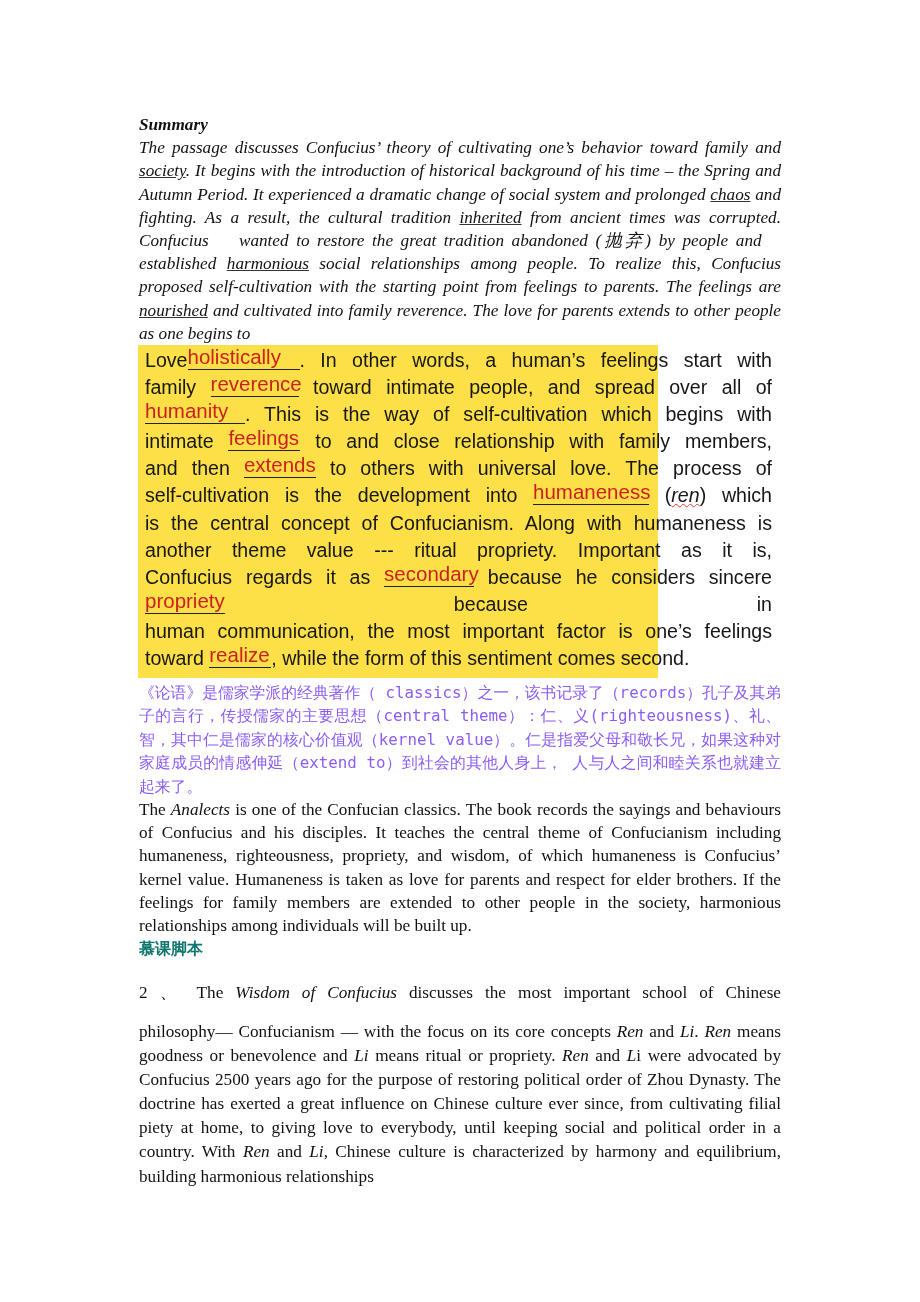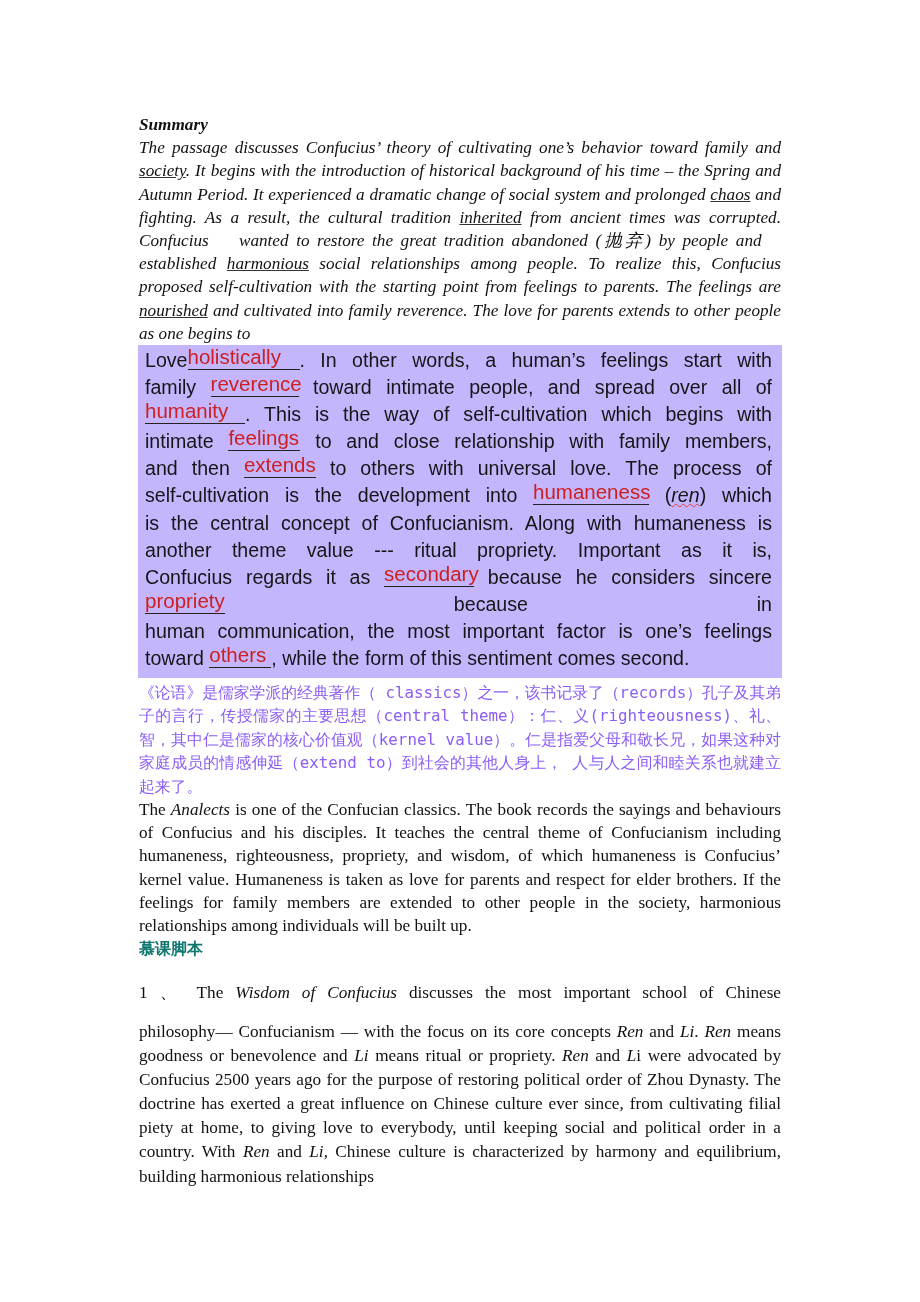--- a/index.html
+++ b/index.html
@@ -3,22 +3,22 @@
 <meta charset="utf-8">
 <style>
   html, body { margin: 0; padding: 0; background: #ffffff; }
   body { width: 920px; height: 1302px; position: relative; overflow: hidden; }
   .page { position: absolute; left: 139px; top: 113px; width: 642px; font-style: italic; }
   .serif { font-family: "Liberation Serif", "DejaVu Serif", serif; font-size: 17.2px; line-height: 23.2px; color: #111; text-align: justify; }
   .heading { font-weight: bold; }
   .u { text-decoration: underline; text-decoration-color: #333; }
   .justify-last { text-align-last: justify; }
   .gray-box {
-    position: absolute; left: 138px; top: 345px; width: 644px; height: 333px;
-    background: #c4b5fd;
+    position: absolute; left: 138px; top: 345px; width: 520px; height: 333px;
+    background: #fde047;
   }
   .gray-box .inner {
     position: absolute; left: 7px; top: 2px; width: 627px;
     font-family: "Liberation Sans", "DejaVu Sans", sans-serif;
     font-size: 19.6px; line-height: 27.1px; color: #161616;
     text-align: justify; text-align-last: auto;
   }
   .line { display: block; text-align: justify; text-align-last: justify; white-space: nowrap; }
   .line.last { text-align-last: left; }
   .blank { display: inline-block; position: relative; border-bottom: 1.3px solid #222; height: 19px; vertical-align: baseline; margin-bottom: -3px; }
@@ -43,25 +43,25 @@
     <span class="line"><span>family </span><span class="blank" style="width:88px"><span class="ans">reverence</span></span><span> toward intimate people, and spread over all of</span></span>
     <span class="line"><span></span><span class="blank" style="width:100px"><span class="ans">humanity</span></span><span>. This is the way of self-cultivation which begins with</span></span>
     <span class="line"><span>intimate </span><span class="blank" style="width:72px"><span class="ans">feelings</span></span><span> to and close relationship with family members,</span></span>
     <span class="line"><span>and then </span><span class="blank" style="width:72px"><span class="ans">extends</span></span><span> to others with universal love.  The process of</span></span>
     <span class="line"><span>self-cultivation is the development into </span><span class="blank" style="width:116px"><span class="ans">humaneness</span></span><span> (</span><span class="ren">ren</span><span>) which</span></span>
     <span class="line">is the central concept of Confucianism. Along with humaneness is</span>
     <span class="line">another theme value --- ritual propriety. Important as it is,</span>
     <span class="line"><span>Confucius regards it as </span><span class="blank" style="width:90px"><span class="ans">secondary</span></span><span> because he  considers sincere</span></span>
     <span class="line"><span class="blank" style="width:80px"><span class="ans">propriety</span></span><span> because in</span></span>
     <span class="line">human communication, the most important factor is one’s feelings</span>
-    <span class="line last"><span>toward </span><span class="blank" style="width:62px"><span class="ans">others</span></span><span>, while the form of this sentiment comes second.</span></span>
+    <span class="line last"><span>toward </span><span class="blank" style="width:62px"><span class="ans">realize</span></span><span>, while the form of this sentiment comes second.</span></span>
   </div>
 </div>
 
 <div class="abs cn" style="top:681px;">《论语》是儒家学派的经典著作（ classics）之一，该书记录了（records）孔子及其弟子的言行，传授儒家的主要思想（central theme）：仁、义(righteousness)、礼、智，其中仁是儒家的核心价值观（kernel value）。仁是指爱父母和敬长兄，如果这种对家庭成员的情感伸延（extend to）到社会的其他人身上， 人与人之间和睦关系也就建立起来了。</div>
 
 <div class="abs serif" style="top:798px;"><span>The </span><span class="ital">Analects</span><span> is one of the Confucian classics. The book records the sayings and behaviours of Confucius and his disciples. It teaches the central theme of Confucianism including humaneness, righteousness, propriety, and wisdom, of which humaneness is Confucius’ kernel value. Humaneness is taken as love for parents and respect for elder brothers. If the feelings for family members are extended to other people in the society, harmonious relationships among individuals will be built up.</span></div>
 
 <div class="abs cn-bold" style="top:937px;">慕课脚本</div>
 
-<div class="abs serif justify-last" style="top:981px;"><span>1 、 The </span><span class="ital">Wisdom of Confucius</span><span> discusses the most important school of Chinese</span></div>
+<div class="abs serif justify-last" style="top:981px;"><span>2 、 The </span><span class="ital">Wisdom of Confucius</span><span> discusses the most important school of Chinese</span></div>
 
 <div class="abs serif" style="top:1020px; line-height:24.1px;"><span>philosophy— Confucianism — with the focus on its core concepts </span><span class="ital">Ren</span><span> and </span><span class="ital">Li</span><span>. </span><span class="ital">Ren</span><span> means goodness or benevolence and </span><span class="ital">Li</span><span> means ritual or propriety. </span><span class="ital">Ren</span><span> and </span><span class="ital">L</span><span>i were advocated by Confucius 2500 years ago for the purpose of restoring political order of Zhou Dynasty. The doctrine has exerted a great influence on Chinese culture ever since, from cultivating filial piety at home, to giving love to everybody, until keeping social and political order in a country. With </span><span class="ital">Ren</span><span> and </span><span class="ital">Li</span><span>, Chinese culture is characterized by harmony and equilibrium, building harmonious relationships</span></div>
 
 </body></html>

